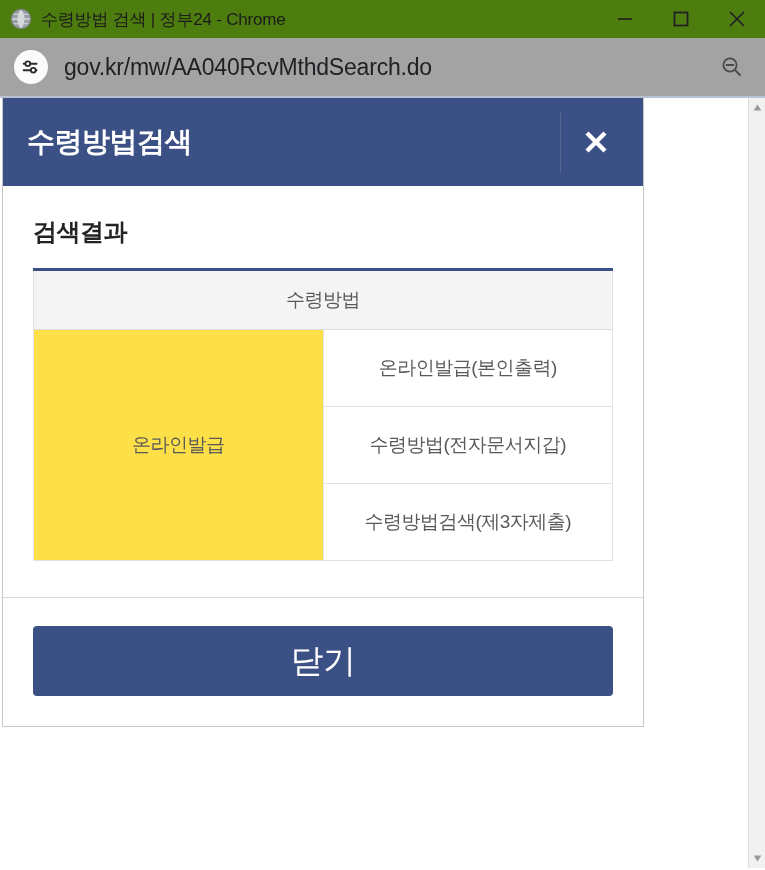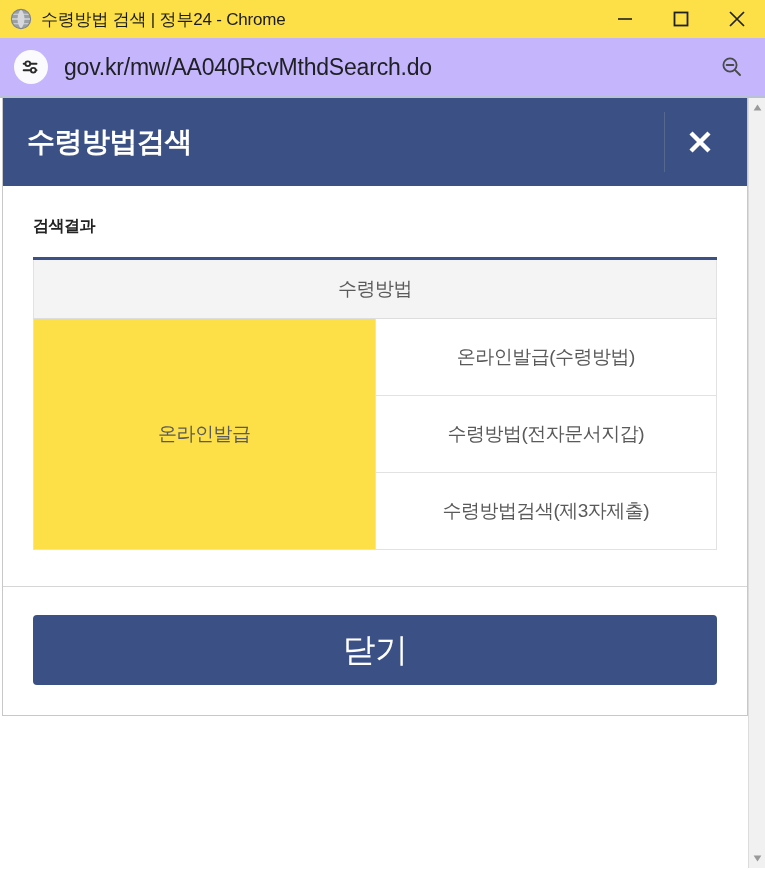--- a/index.html
+++ b/index.html
@@ -20,21 +20,21 @@
     position: relative;
     width: 765px;
     height: 870px;
     box-sizing: border-box;
     background: #ffffff;
   }
 
   .titlebar {
     position: relative;
     height: 38px;
-    background: #fde047;
+    background: #4d7c0f;
     display: flex;
     align-items: center;
     padding: 0 0 0 10px;
     box-sizing: border-box;
   }
   .favicon {
     width: 22px;
     height: 22px;
     flex: 0 0 22px;
     margin-right: 9px;
@@ -63,21 +63,21 @@
     align-items: center;
     justify-content: center;
     cursor: default;
   }
   .win-btn svg { display: block; }
 
   
   .omnibox-strip {
     position: relative;
     height: 60px;
-    background: #c4b5fd;
+    background: #a3a3a3;
     border-bottom: 2px solid #b9c2d2;
     display: flex;
     align-items: center;
     box-sizing: border-box;
     padding: 0 10px 0 14px;
   }
   .site-info-btn {
     width: 34px;
     height: 34px;
     border-radius: 50%;
@@ -140,21 +140,21 @@
     cursor: default;
   }
   .sb-arrow.up { top: 1px; }
   .sb-arrow.down { bottom: 1px; }
 
   
   .modal {
     position: absolute;
     left: 2px;
     top: 0;
-    width: 746px;
+    width: 642px;
     box-sizing: border-box;
     background: #ffffff;
     border: 1px solid #c8c8c8;
     border-top: none;
   }
   .modal-header {
     position: relative;
     height: 88px;
     background: #3b5084;
     display: flex;
@@ -187,21 +187,21 @@
     justify-content: center;
     cursor: pointer;
   }
 
   .modal-body {
     padding: 30px 30px 36px 30px;
     box-sizing: border-box;
     border-bottom: 1px solid #d6d6d6;
   }
   .section-heading {
-    font-size: 16px;
+    font-size: 24px;
     font-weight: bold;
     color: #232323;
     margin: 0 0 20px 0;
     letter-spacing: -0.5px;
   }
 
   .result-table {
     width: 100%;
     border-collapse: collapse;
     border-top: 3px solid #3b5084;
@@ -326,21 +326,21 @@
 
         <table class="result-table">
           <thead>
             <tr>
               <th colspan="2">수령방법</th>
             </tr>
           </thead>
           <tbody>
             <tr>
               <td class="group-cell" rowspan="3">온라인발급</td>
-              <td>온라인발급(수령방법)</td>
+              <td>온라인발급(본인출력)</td>
             </tr>
             <tr>
               <td>수령방법(전자문서지갑)</td>
             </tr>
             <tr>
               <td>수령방법검색(제3자제출)</td>
             </tr>
           </tbody>
         </table>
       </div>

